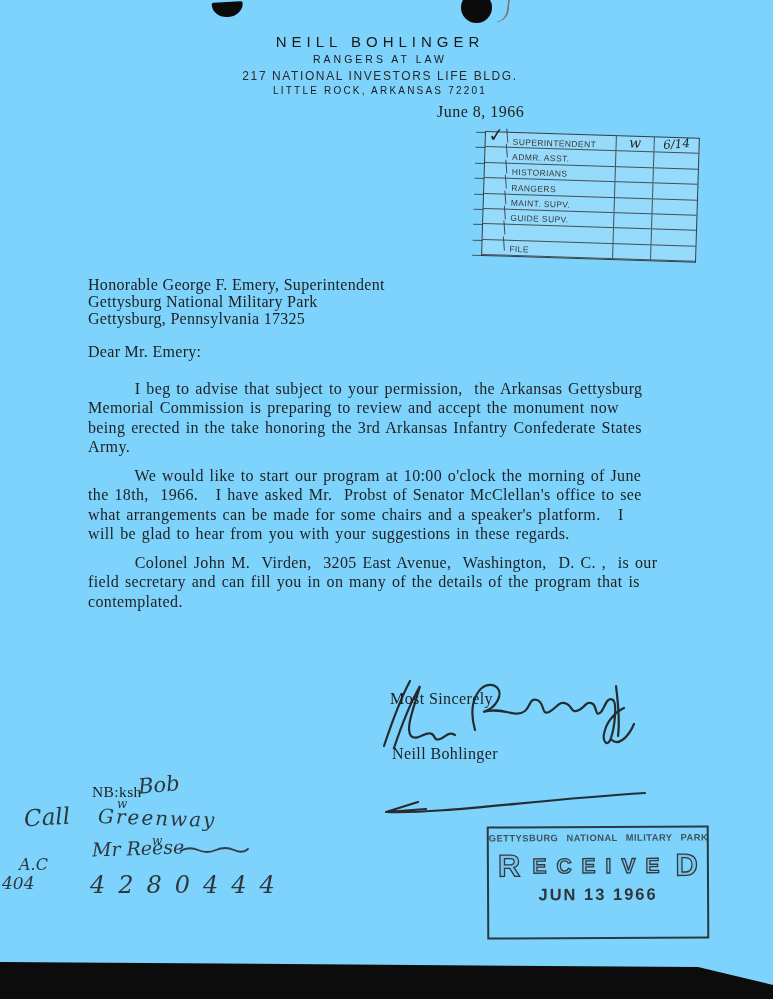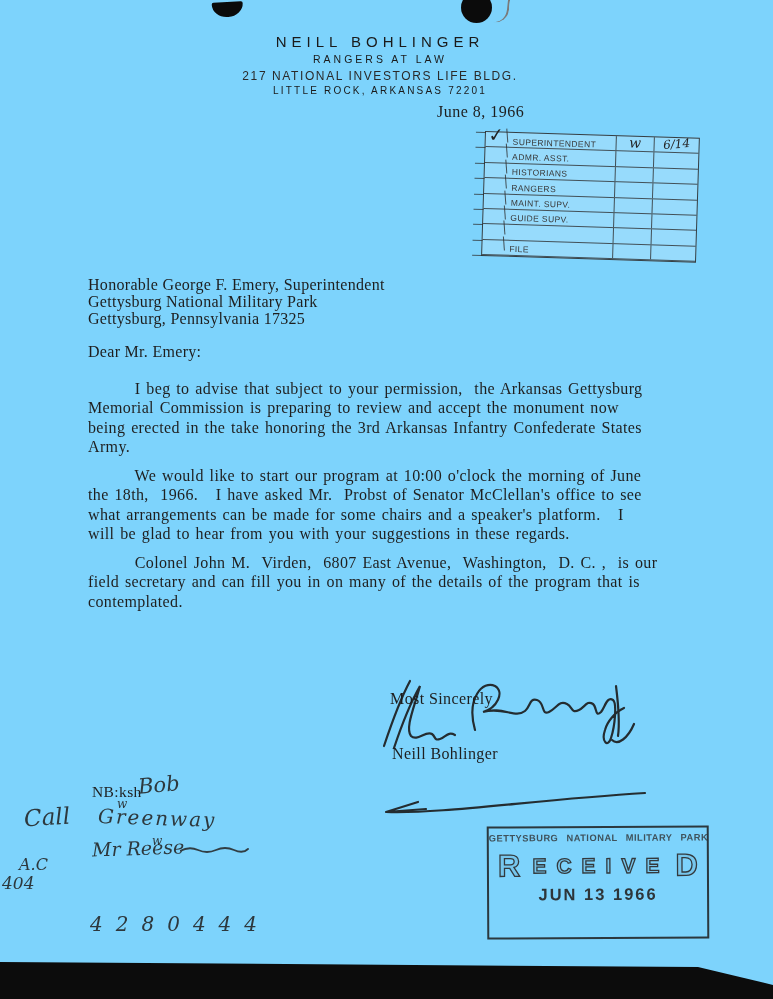--- a/index.html
+++ b/index.html
@@ -73,21 +73,21 @@
   .hand { position:absolute; font-family:"DejaVu Serif", serif; font-style:italic;
     color:#232323; opacity:.88; white-space:nowrap; }
   .hw-bob { left:138px; top:773px; font-size:21px; transform:rotate(-5deg); }
   .hw-w1 { left:117px; top:797px; font-size:12px; }
   .hw-call { left:24px; top:804px; font-size:23px; transform:rotate(-4deg); }
   .hw-greenway { left:98px; top:806px; font-size:20px; letter-spacing:2px; transform:rotate(2deg); }
   .hw-w2 { left:152px; top:834px; font-size:12px; }
   .hw-reese { left:92px; top:837px; font-size:19px; transform:rotate(-2deg); }
   .hw-ac { left:19px; top:855px; font-size:16px; }
   .hw-area { left:2px; top:873px; font-size:17px; }
-  .hw-phone { left:90px; top:871px; font-size:20px; letter-spacing:13px;margin-top:41px; }
+  .hw-phone { left:90px; top:871px; font-size:24px; letter-spacing:13px; }
   .sig-svg { position:absolute; left:378px; top:678px; }
   .swoosh-svg { position:absolute; left:382px; top:787px; }
   .reese-squiggle { position:absolute; left:180px; top:845px; }
   
   .recv-box {
     position:absolute; left:487px; top:826px; width:218px; height:109px;
     border:2.2px solid rgba(28,28,28,.85); transform:rotate(-.3deg);
     font-family:"Liberation Sans", sans-serif; text-align:center;
   }
   .recv-park { margin-top:5px; font-size:9.3px; font-weight:bold; letter-spacing:.5px;
@@ -189,21 +189,21 @@
 
   <div class="body-text">
     <p>        I beg to advise that subject to your permission,  the Arkansas Gettysburg
 Memorial Commission is preparing to review and accept the monument now
 being erected in the take honoring the 3rd Arkansas Infantry Confederate States
 Army.</p>
     <p>        We would like to start our program at 10:00 o'clock the morning of June
 the 18th,  1966.   I have asked Mr.  Probst of Senator McClellan's office to see
 what arrangements can be made for some chairs and a speaker's platform.   I
 will be glad to hear from you with your suggestions in these regards.</p>
-    <p>        Colonel John M.  Virden,  6807 East Avenue,  Washington,  D. C. ,  is our
+    <p>        Colonel John M.  Virden,  3205 East Avenue,  Washington,  D. C. ,  is our
 field secretary and can fill you in on many of the details of the program that is
 contemplated.</p>
   </div>
 
   <div class="closing-phrase typed">Most Sincerely</div>
 
   <svg class="sig-svg" width="270" height="72" viewBox="0 0 270 72">
     <g fill="none" stroke="#1b1b1b" stroke-width="2.2" stroke-linecap="round" opacity="0.9">
       <path d="M6,68 C14,44 24,18 32,3"></path>
       <path d="M16,70 C24,46 34,22 42,8 C36,30 27,50 33,58 C39,64 48,52 54,56 C58,59 56,63 62,61 C68,59 70,53 77,57"></path>

